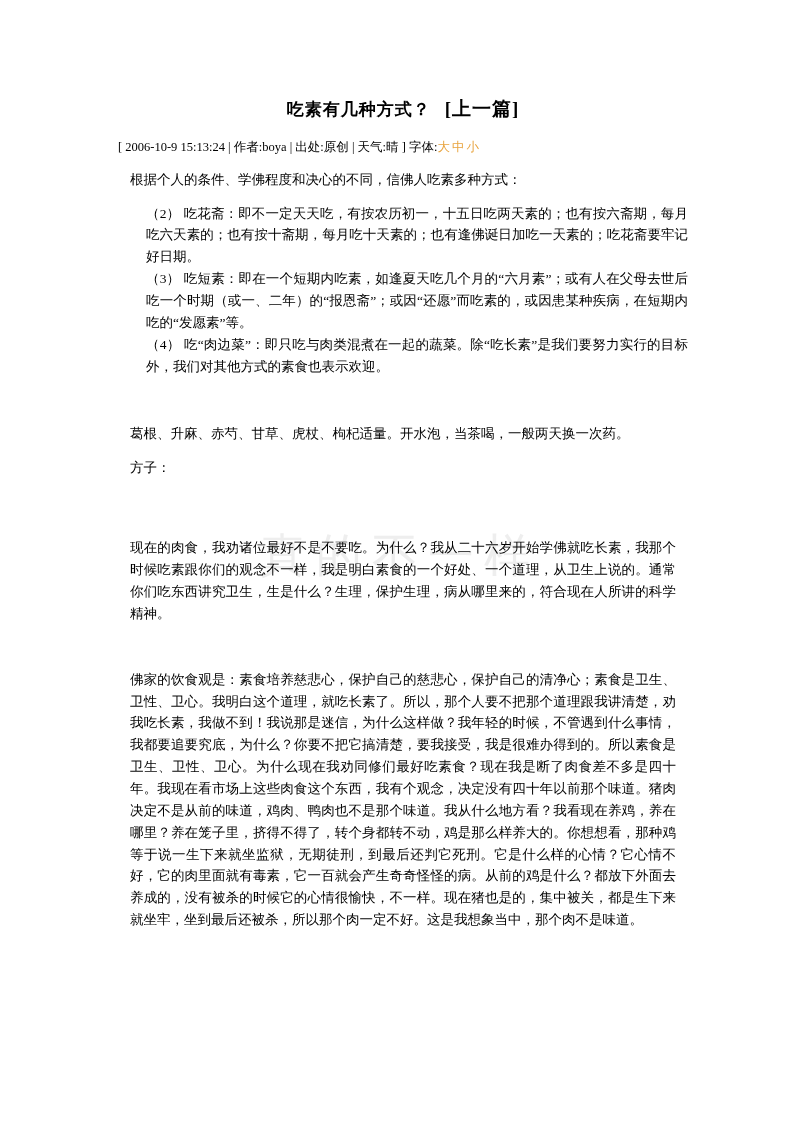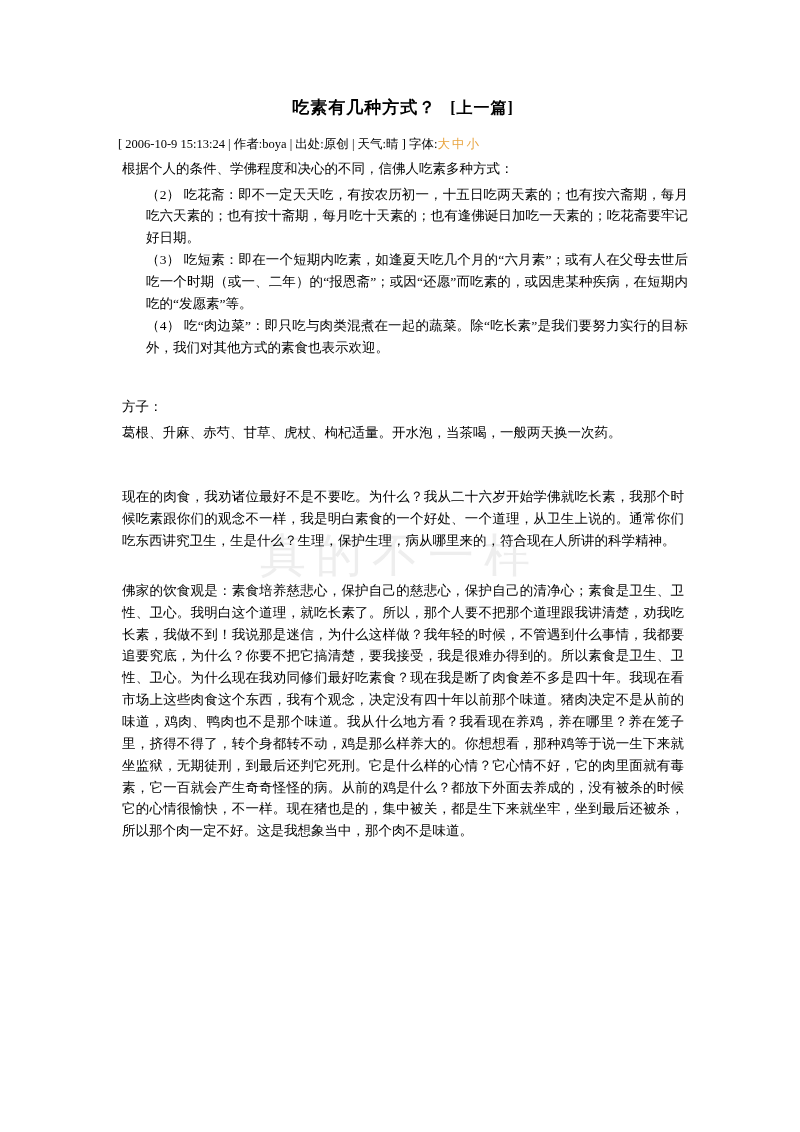--- a/index.html
+++ b/index.html
@@ -29,21 +29,21 @@
   .doc-title {
     text-align: center;
     font-size: 17px;
     font-weight: bold;
     letter-spacing: 1px;
     margin: 0 0 16px 0;
     font-family: "Liberation Serif", "DejaVu Serif", serif;
   }
   .doc-title .prev-link {
     font-weight: bold;
-    font-size: 16px;
+    font-size: 19px;
     margin-left: 14px;
   }
   .meta-line {
     font-size: 12.5px;
     line-height: 1.5;
     margin-bottom: 1px;
     white-space: nowrap;
   }
   .meta-sep {
     color: #000;
@@ -51,21 +51,21 @@
   .font-size-opts {
     color: #e8a33d;
     letter-spacing: 2px;
   }
   .font-size-opts span {
     cursor: pointer;
   }
   p.body-text {
     font-size: 13.5px;
     line-height: 1.62;
-    margin: 4px;
+    margin: 12px;
     text-align: justify;
   }
   .blockgap {
     height: 20px;
   }
   .bigblockgap {
     height: 34px;
   }
   .watermark {
     position: absolute;
@@ -115,22 +115,22 @@
       <span>字体:</span><span class="font-size-opts"><span>大</span><span>中</span><span>小</span></span>
     </div>
 
     <p class="body-text">根据个人的条件、学佛程度和决心的不同，信佛人吃素多种方式：</p>
     <p class="list-item">（2） 吃花斋：即不一定天天吃，有按农历初一，十五日吃两天素的；也有按六斋期，每月吃六天素的；也有按十斋期，每月吃十天素的；也有逢佛诞日加吃一天素的；吃花斋要牢记好日期。</p>
     <p class="list-item">（3） 吃短素：即在一个短期内吃素，如逢夏天吃几个月的“六月素”；或有人在父母去世后吃一个时期（或一、二年）的“报恩斋”；或因“还愿”而吃素的，或因患某种疾病，在短期内吃的“发愿素”等。</p>
     <p class="list-item">（4） 吃“肉边菜”：即只吃与肉类混煮在一起的蔬菜。除“吃长素”是我们要努力实行的目标外，我们对其他方式的素食也表示欢迎。</p>
 
     <div class="bigblockgap"></div>
 
+    <p class="body-text">葛根、升麻、赤芍、甘草、虎杖、枸杞适量。开水泡，当茶喝，一般两天换一次药。</p>
     <p class="body-text">方子：</p>
-    <p class="body-text">葛根、升麻、赤芍、甘草、虎杖、枸杞适量。开水泡，当茶喝，一般两天换一次药。</p>
 
     <div class="bigblockgap"></div>
 
     <p class="body-text">现在的肉食，我劝诸位最好不是不要吃。为什么？我从二十六岁开始学佛就吃长素，我那个时候吃素跟你们的观念不一样，我是明白素食的一个好处、一个道理，从卫生上说的。通常你们吃东西讲究卫生，生是什么？生理，保护生理，病从哪里来的，符合现在人所讲的科学精神。</p>
 
     <div class="blockgap"></div>
 
     <p class="body-text">佛家的饮食观是：素食培养慈悲心，保护自己的慈悲心，保护自己的清净心；素食是卫生、卫性、卫心。我明白这个道理，就吃长素了。所以，那个人要不把那个道理跟我讲清楚，劝我吃长素，我做不到！我说那是迷信，为什么这样做？我年轻的时候，不管遇到什么事情，我都要追要究底，为什么？你要不把它搞清楚，要我接受，我是很难办得到的。所以素食是卫生、卫性、卫心。为什么现在我劝同修们最好吃素食？现在我是断了肉食差不多是四十年。我现在看市场上这些肉食这个东西，我有个观念，决定没有四十年以前那个味道。猪肉决定不是从前的味道，鸡肉、鸭肉也不是那个味道。我从什么地方看？我看现在养鸡，养在哪里？养在笼子里，挤得不得了，转个身都转不动，鸡是那么样养大的。你想想看，那种鸡等于说一生下来就坐监狱，无期徒刑，到最后还判它死刑。它是什么样的心情？它心情不好，它的肉里面就有毒素，它一百就会产生奇奇怪怪的病。从前的鸡是什么？都放下外面去养成的，没有被杀的时候它的心情很愉快，不一样。现在猪也是的，集中被关，都是生下来就坐牢，坐到最后还被杀，所以那个肉一定不好。这是我想象当中，那个肉不是味道。</p>
 
     <div class="blockgap"></div>

